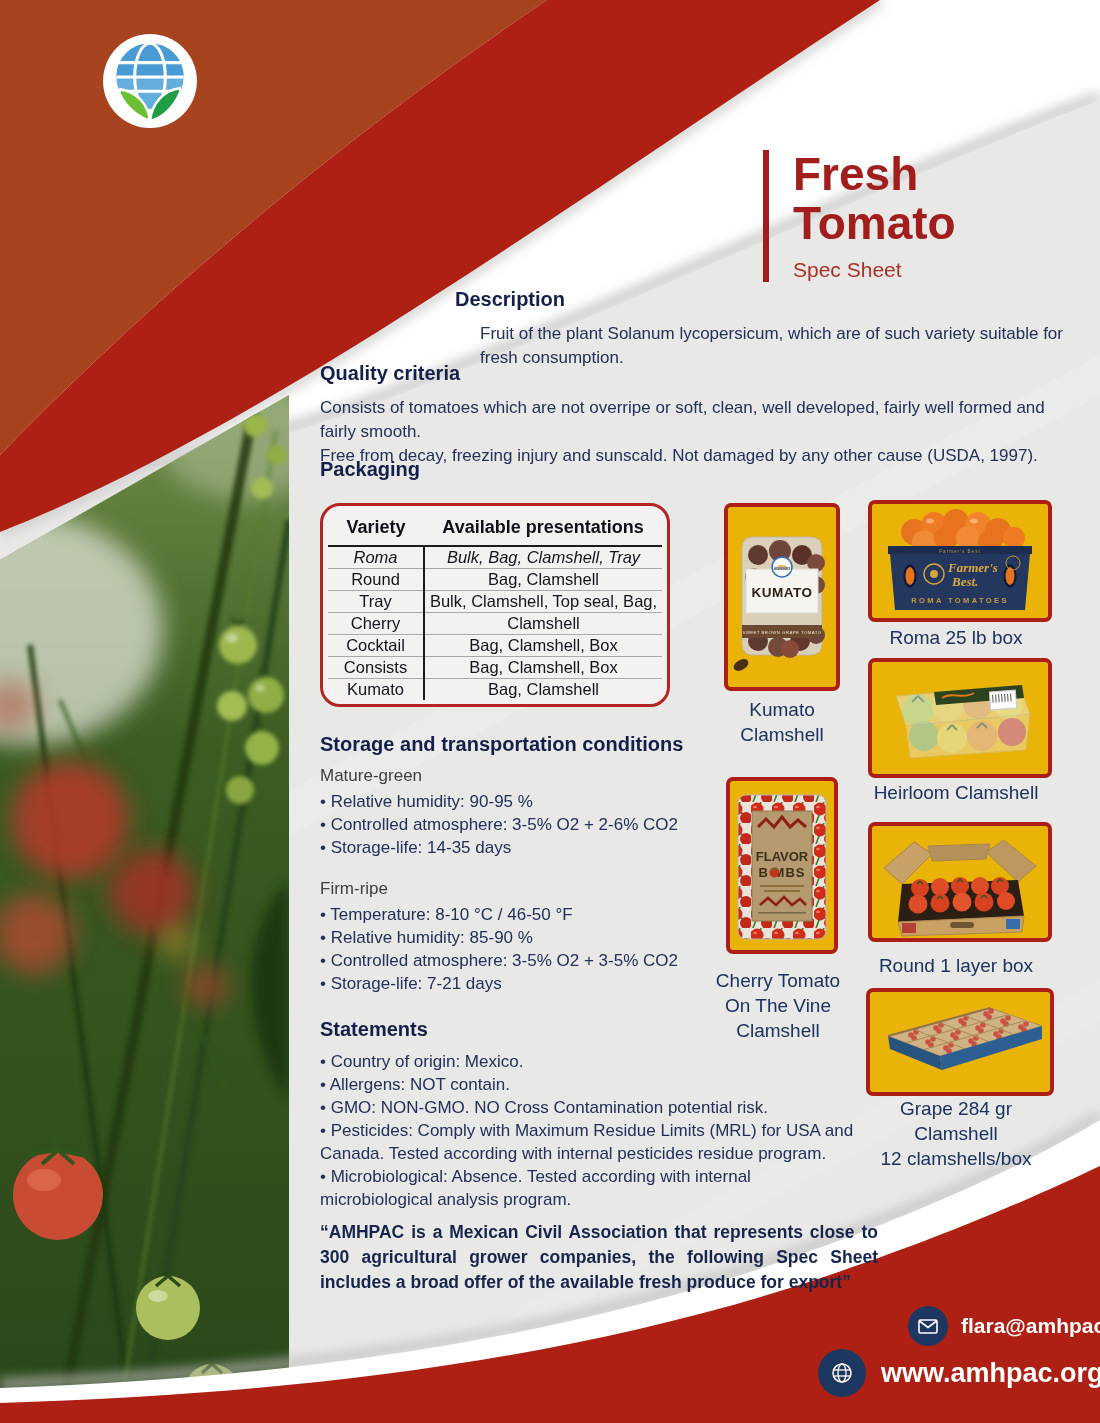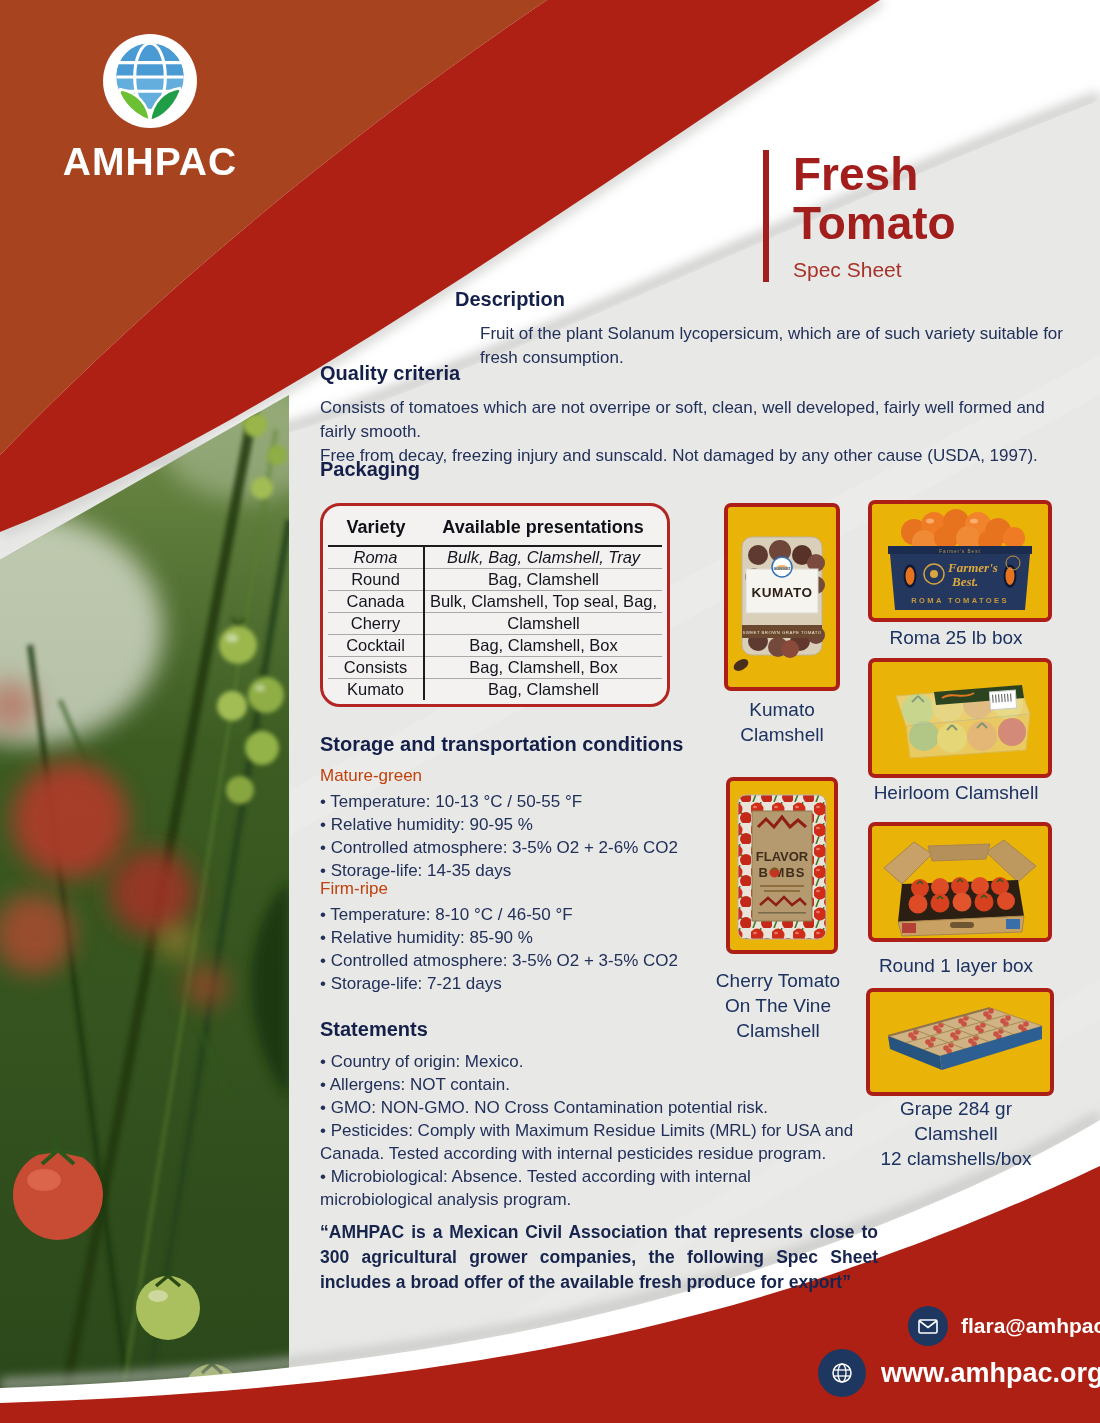--- a/index.html
+++ b/index.html
@@ -29,21 +29,21 @@
   table.spec td{font-size:16.5px;color:#14141f;text-align:center;padding:1px 2px;line-height:19px;
                 border-top:1px solid #a9a9a9;}
   table.spec tr:first-child td{border-top:none;font-style:italic;}
   table.spec td:first-child{border-right:2px solid #1c1c1c;}
   .col-v{width:96px;} .col-p{width:auto;}
   
   .frame{border:4px solid #ab1f17;border-radius:7px;background:#eab308;overflow:hidden;}
   .caption{color:#1c3260;font-size:19px;line-height:25px;text-align:center;white-space:pre-line;}
   
   .bullets div{font-size:17px;line-height:23px;color:#22305a;}
-  .sub-label{font-size:17px;color:#c2410c;}
+  .sub-label{font-size:17px;color:#404040;}
   .statements{width:548px;}
   
   .footer-row{display:flex;align-items:center;color:#ffffff;font-weight:bold;}
   .icon-circle{background:#1d3760;border-radius:50%;display:flex;align-items:center;justify-content:center;}
   .email-row{left:908px;top:1306px;}
   .email-circ{width:40px;height:40px;margin-right:13px;}
   .email-text{font-size:21px;}
   .web-row{left:818px;top:1349px;}
   .web-circ{width:48px;height:48px;margin-right:15px;}
   .web-text{font-size:27px;}
@@ -146,21 +146,20 @@
       <path d="M15,44 a33,33 0 0 1 66,0 Z" fill="#4a9bd4"></path>
       <g stroke="#ffffff" stroke-width="3" fill="none">
         <ellipse cx="48" cy="44" rx="15" ry="33"></ellipse>
         <line x1="17" y1="30" x2="79" y2="30"></line>
         <line x1="15" y1="44" x2="81" y2="44"></line>
         <line x1="18" y1="58" x2="78" y2="58"></line>
       </g>
       <path d="M18,60 C26,78 42,85 48,87 C46,71 36,59 19,56 Z" fill="#6cc033" stroke="#ffffff" stroke-width="2.5"></path>
       <path d="M78,58 C70,79 54,86 48,87 C50,69 62,57 77,55 Z" fill="#1f9e47" stroke="#ffffff" stroke-width="2.5"></path>
     </svg>
-    <div class="logo-name">AMHPAC</div>
   </div>
 
   <div class="abs title-block">
     <div class="title-line">Fresh</div>
     <div class="title-line">Tomato</div>
     <div class="title-sub">Spec Sheet</div>
   </div>
 
   <div class="abs h" style="left:455px;top:288px;">Description</div>
   <div class="abs body-text lead">Fruit of the plant Solanum lycopersicum, which are of such variety suitable for fresh consumption.</div>
@@ -187,21 +186,21 @@
       <tbody>
           <tr>
             <td>Roma</td>
             <td>Bulk, Bag, Clamshell, Tray</td>
           </tr>
           <tr>
             <td>Round</td>
             <td>Bag, Clamshell</td>
           </tr>
           <tr>
-            <td>Canada</td>
+            <td>Tray</td>
             <td>Bulk, Clamshell, Top seal, Bag,</td>
           </tr>
           <tr>
             <td>Cherry</td>
             <td>Clamshell</td>
           </tr>
           <tr>
             <td>Cocktail</td>
             <td>Bag, Clamshell, Box</td>
           </tr>
@@ -420,21 +419,20 @@
       <polygon points="18,44 70,64 72,78 20,57" fill="#27547f"></polygon>
       <line x1="18" y1="44" x2="120" y2="16" stroke="#8f734a" stroke-width="2"></line>
     </svg>
   </div>
   <div class="abs caption" style="left:856px;top:1096px;width:200px;">Grape 284 gr Clamshell
 12 clamshells/box</div>
 
   <div class="abs h" style="left:320px;top:733px;">Storage and transportation conditions</div>
   <div class="abs sub-label" style="left:320px;top:766px;">Mature-green</div>
   <div class="abs bullets" style="left:320px;top:790px;">
-    <div>• Temperature:  10-13 °C / 50-55 °F</div>
     <div>• Relative humidity: 90-95 %</div>
     <div>• Controlled atmosphere: 3-5% O2 + 2-6% CO2</div>
     <div>• Storage-life:  14-35 days</div>
   </div>
   <div class="abs sub-label" style="left:320px;top:879px;">Firm-ripe</div>
   <div class="abs bullets" style="left:320px;top:903px;">
     <div>• Temperature:  8-10 °C / 46-50 °F</div>
     <div>• Relative humidity: 85-90 %</div>
     <div>• Controlled atmosphere: 3-5% O2 + 3-5% CO2</div>
     <div>• Storage-life:  7-21 days</div>

